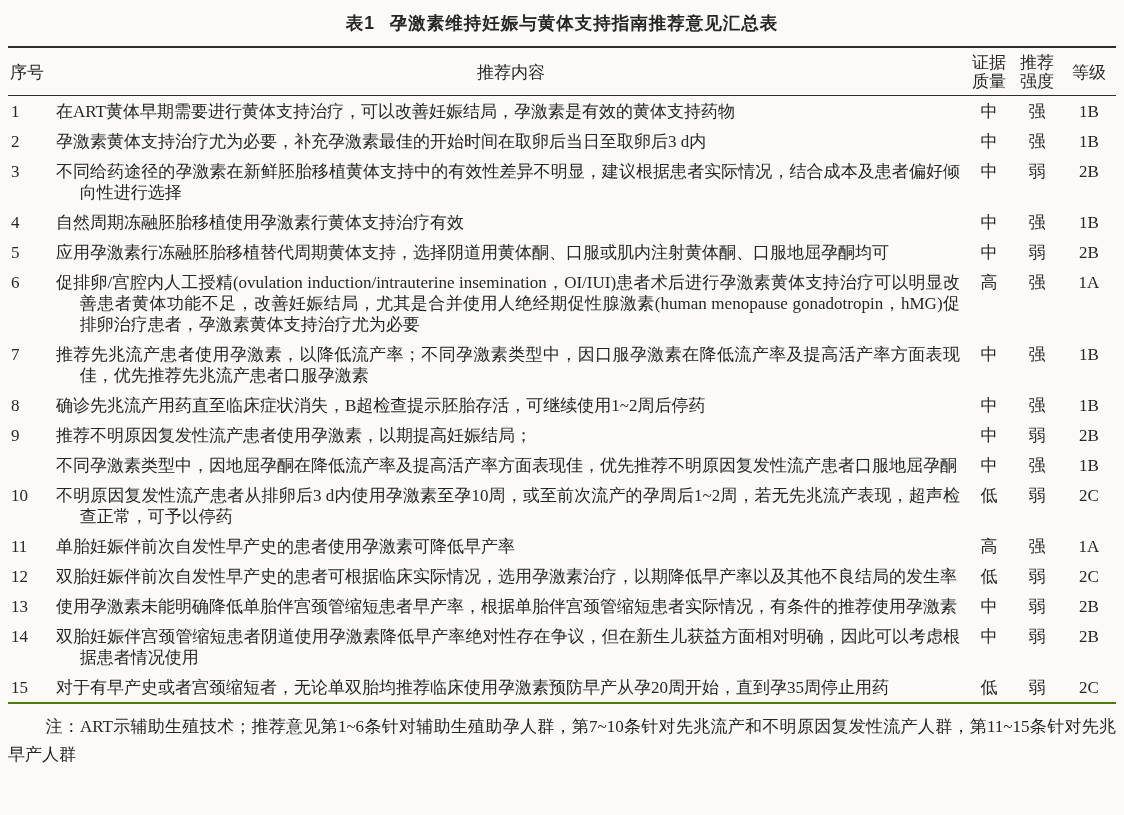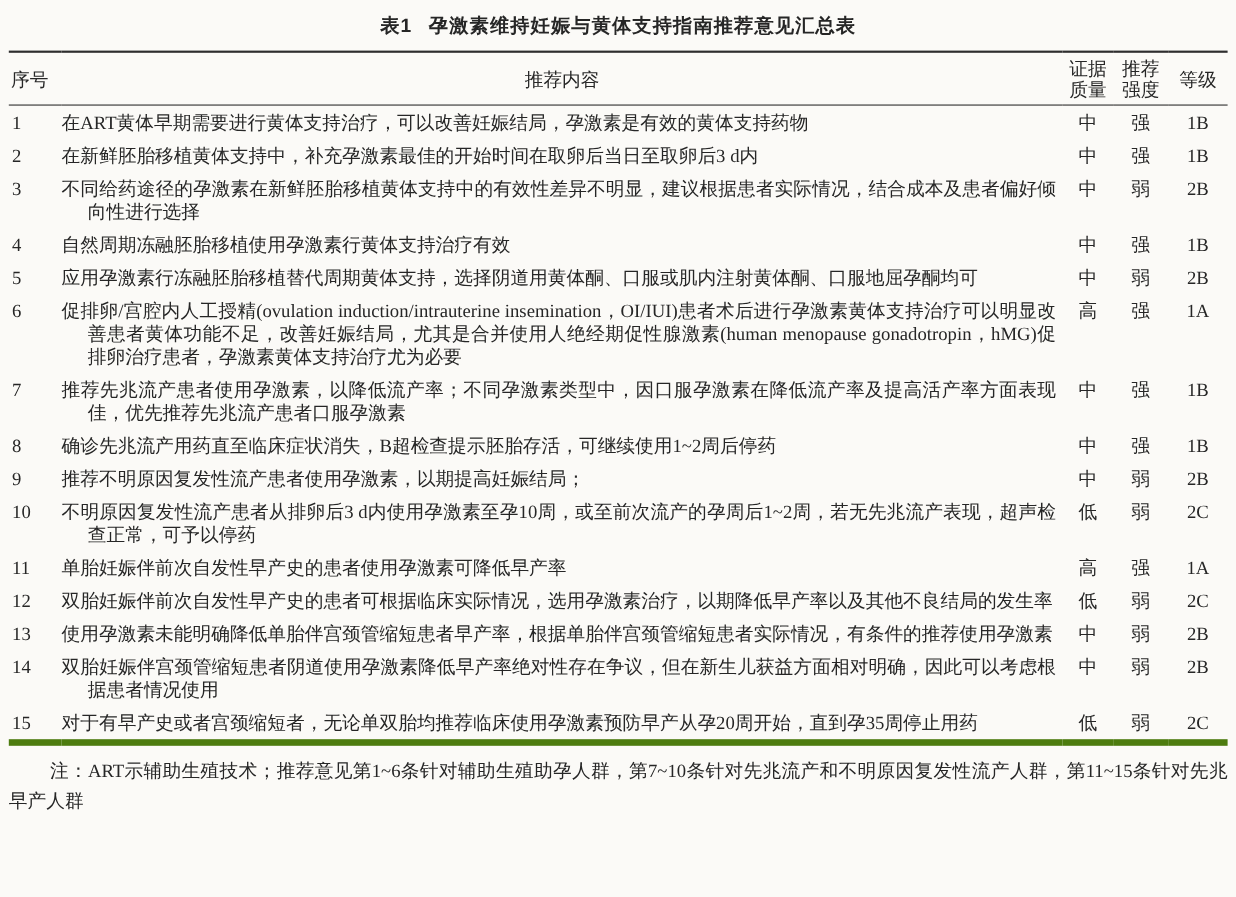--- a/index.html
+++ b/index.html
@@ -23,21 +23,21 @@
     font-weight: bold;
     font-size: 17.5px;
     padding: 6px 0 11px 0;
     letter-spacing: 1px;
   }
   .caption .cap-label { margin-right: 15px; }
   table.rec-table {
     width: 100%;
     border-collapse: collapse;
     border-top: 2px solid #2e2e2e;
-    border-bottom: 6px solid #4d7c0f;
+    border-bottom: 2px solid #4d7c0f;
     table-layout: fixed;
   }
   thead th {
     font-weight: normal;
     border-bottom: 1.5px solid #2e2e2e;
     padding: 5px 0 4px 0;
     line-height: 19px;
     vertical-align: middle;
     font-size: 17px;
   }
@@ -94,21 +94,21 @@
       <div class="hang">在ART黄体早期需要进行黄体支持治疗，可以改善妊娠结局，孕激素是有效的黄体支持药物</div>
     </td>
     <td class="c-val">中</td>
     <td class="c-val">强</td>
     <td class="c-grade">1B</td>
   </tr>
 
   <tr>
     <td class="c-no">2</td>
     <td class="c-content">
-      <div class="hang">在新鲜胚胎移植黄体支持中，补充孕激素最佳的开始时间在取卵后当日至取卵后3 d内</div>
+      <div class="hang">孕激素黄体支持治疗尤为必要，补充孕激素最佳的开始时间在取卵后当日至取卵后3 d内</div>
     </td>
     <td class="c-val">中</td>
     <td class="c-val">强</td>
     <td class="c-grade">1B</td>
   </tr>
 
   <tr>
     <td class="c-no">3</td>
     <td class="c-content">
       <div class="hang">不同给药途径的孕激素在新鲜胚胎移植黄体支持中的有效性差异不明显，建议根据患者实际情况，结合成本及患者偏好倾向性进行选择</div>
@@ -171,20 +171,29 @@
   <tr>
     <td class="c-no">9</td>
     <td class="c-content">
       <div class="hang">推荐不明原因复发性流产患者使用孕激素，以期提高妊娠结局；</div>
     </td>
     <td class="c-val">中</td>
     <td class="c-val">弱</td>
     <td class="c-grade">2B</td>
   </tr>
 
+  <tr>
+    <td class="c-no"></td>
+    <td class="c-content">
+      <div class="hang">不同孕激素类型中，因地屈孕酮在降低流产率及提高活产率方面表现佳，优先推荐不明原因复发性流产患者口服地屈孕酮</div>
+    </td>
+    <td class="c-val">中</td>
+    <td class="c-val">强</td>
+    <td class="c-grade">1B</td>
+  </tr>
 
   <tr>
     <td class="c-no">10</td>
     <td class="c-content">
       <div class="hang">不明原因复发性流产患者从排卵后3 d内使用孕激素至孕10周，或至前次流产的孕周后1~2周，若无先兆流产表现，超声检查正常，可予以停药</div>
     </td>
     <td class="c-val">低</td>
     <td class="c-val">弱</td>
     <td class="c-grade">2C</td>
   </tr>

